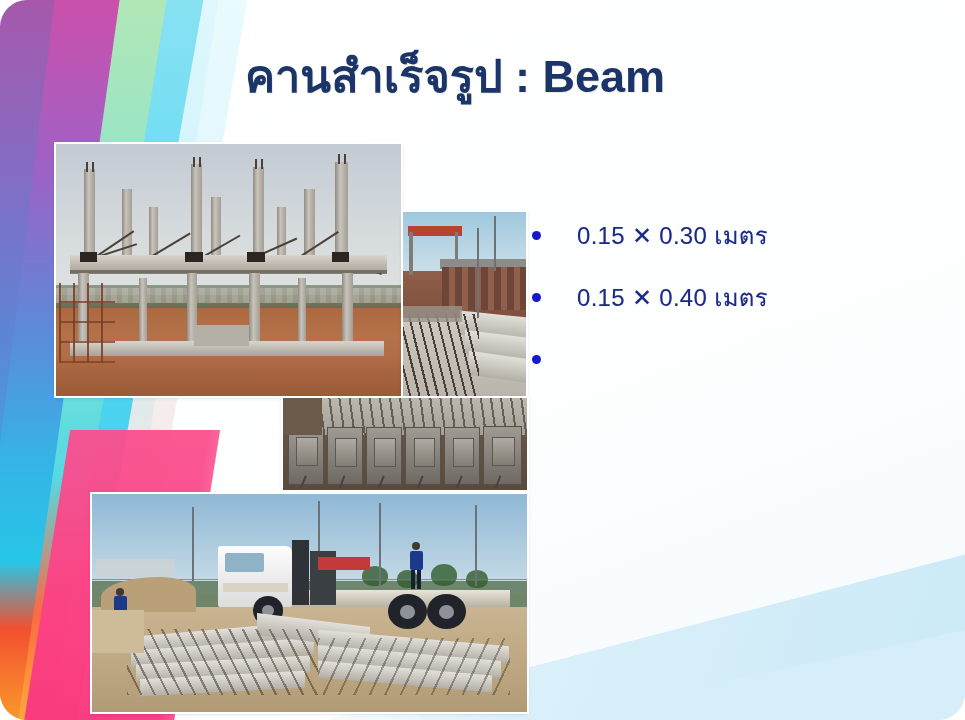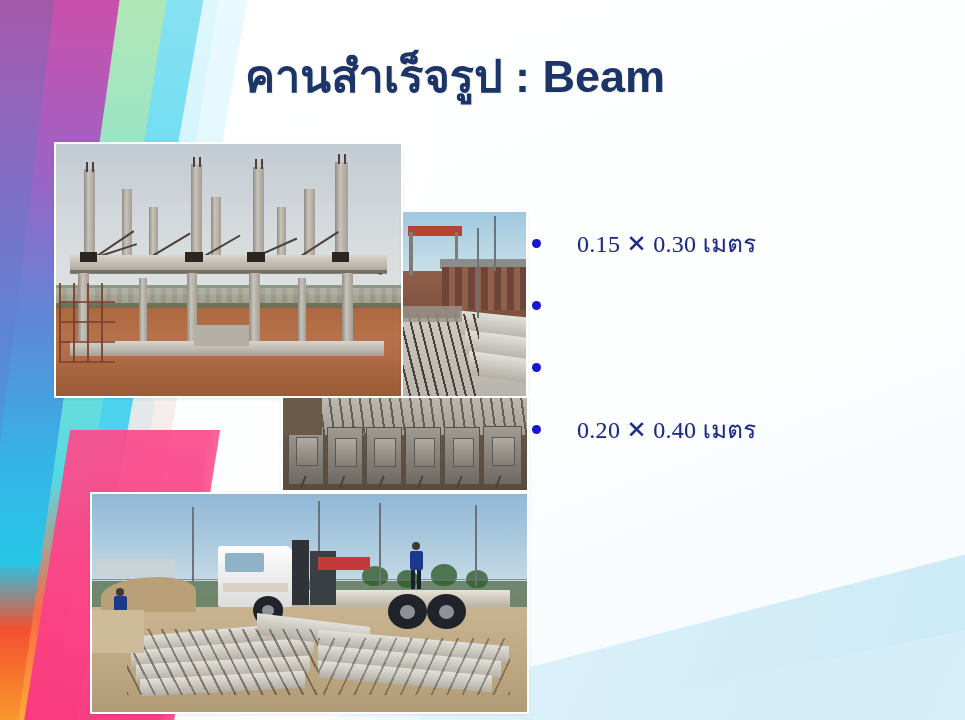--- a/index.html
+++ b/index.html
@@ -4,20 +4,21 @@
 <style>
   html,body{margin:0;padding:0;}
   body{
     width:965px;height:720px;overflow:hidden;
     font-family:"Liberation Sans","DejaVu Sans",sans-serif;
     background:#ffffff;position:relative;
   }
   #slide{
     position:absolute;inset:0;width:965px;height:720px;overflow:hidden;
     background:linear-gradient(160deg,#ffffff 0%,#fdfefe 55%,#f4fafd 100%);
+    border-radius:27px;
   }
 
   
   .band{position:absolute;top:-60px;bottom:-60px;transform-origin:top center;}
   .b1{left:-70px;width:165px;transform:skewX(-7deg);
       background:linear-gradient(180deg,#b0519f 0%,#9b5fb4 14%,#7f6fc6 30%,#5b86d6 48%,#3ea6e0 64%,#2fbde4 76%,#f06a3a 84%,#f79a2e 93%,#fbbd2b 100%);}
   .b2{left:62px;width:86px;transform:skewX(-7deg);
       background:linear-gradient(180deg,#d24aa0 0%,#c254b2 12%,#9b63c6 28%,#5d89d8 46%,#35b4e6 62%,#27c6e8 74%,#f2502f 82%,#f8862c 90%,#fcc02c 100%);}
   .b3{left:128px;width:62px;transform:skewX(-8deg);
       background:linear-gradient(180deg,#b9e8b2 0%,#a6e6bd 16%,#8fe3cd 32%,#74dfd9 48%,#56d9e2 64%,#fa6a45 80%,#fd9b3a 90%,#fec94a 100%);}
@@ -42,21 +43,21 @@
 
   
   .title{position:absolute;left:245px;top:52px;width:640px;
      font-size:45px;font-weight:bold;color:#1b3568;letter-spacing:0px;
      line-height:1.12;white-space:nowrap;
      text-shadow:1px 1px 0 rgba(0,0,0,.08);}
 
   
   .rt-head{position:absolute;left:540px;top:152px;font-size:33px;font-weight:bold;
      color:#111111;border-bottom:2px solid #1a1a1a;padding-bottom:1px;line-height:1.25;}
-  .bullets{position:absolute;left:532px;top:212px;width:420px;margin:0;padding:0;list-style:none;font-family:Liberation Serif, serif;}
+  .bullets{position:absolute;left:532px;top:204px;width:420px;margin:0;padding:0;list-style:none;}
   .bullets li{display:flex;align-items:center;height:62px;}
   .dot{width:9px;height:9px;border-radius:50%;background:#1717cf;flex:0 0 auto;
        box-shadow:0 0 2px rgba(255,255,255,.9);}
   .bl-txt{margin-left:36px;font-size:24px;color:#1b2a86;font-weight:normal;letter-spacing:.3px;
        text-shadow:0 0 1px rgba(27,42,134,.25);}
 
   
   .photo{position:absolute;overflow:hidden;background:#cfd5d8;
      box-shadow:0 0 0 2px #ffffff, 0 1px 4px rgba(0,0,0,.25);}
   #photo-frame{left:56px;top:144px;width:345px;height:252px;}
@@ -264,23 +265,20 @@
   </div>
 
 
   <ul class="bullets">
     <li>
       <span class="dot"></span>
       <span class="bl-txt">0.15 ✕ 0.30 เมตร</span>
     </li>
     <li>
       <span class="dot"></span>
+      <span class="bl-txt">0.15 ✕ 0.40 เมตร</span>
     </li>
     <li>
       <span class="dot"></span>
     </li>
-    <li>
-      <span class="dot"></span>
-      <span class="bl-txt">0.20 ✕ 0.40 เมตร</span>
-    </li>
   </ul>
 
 </div>
 
 </body></html>

